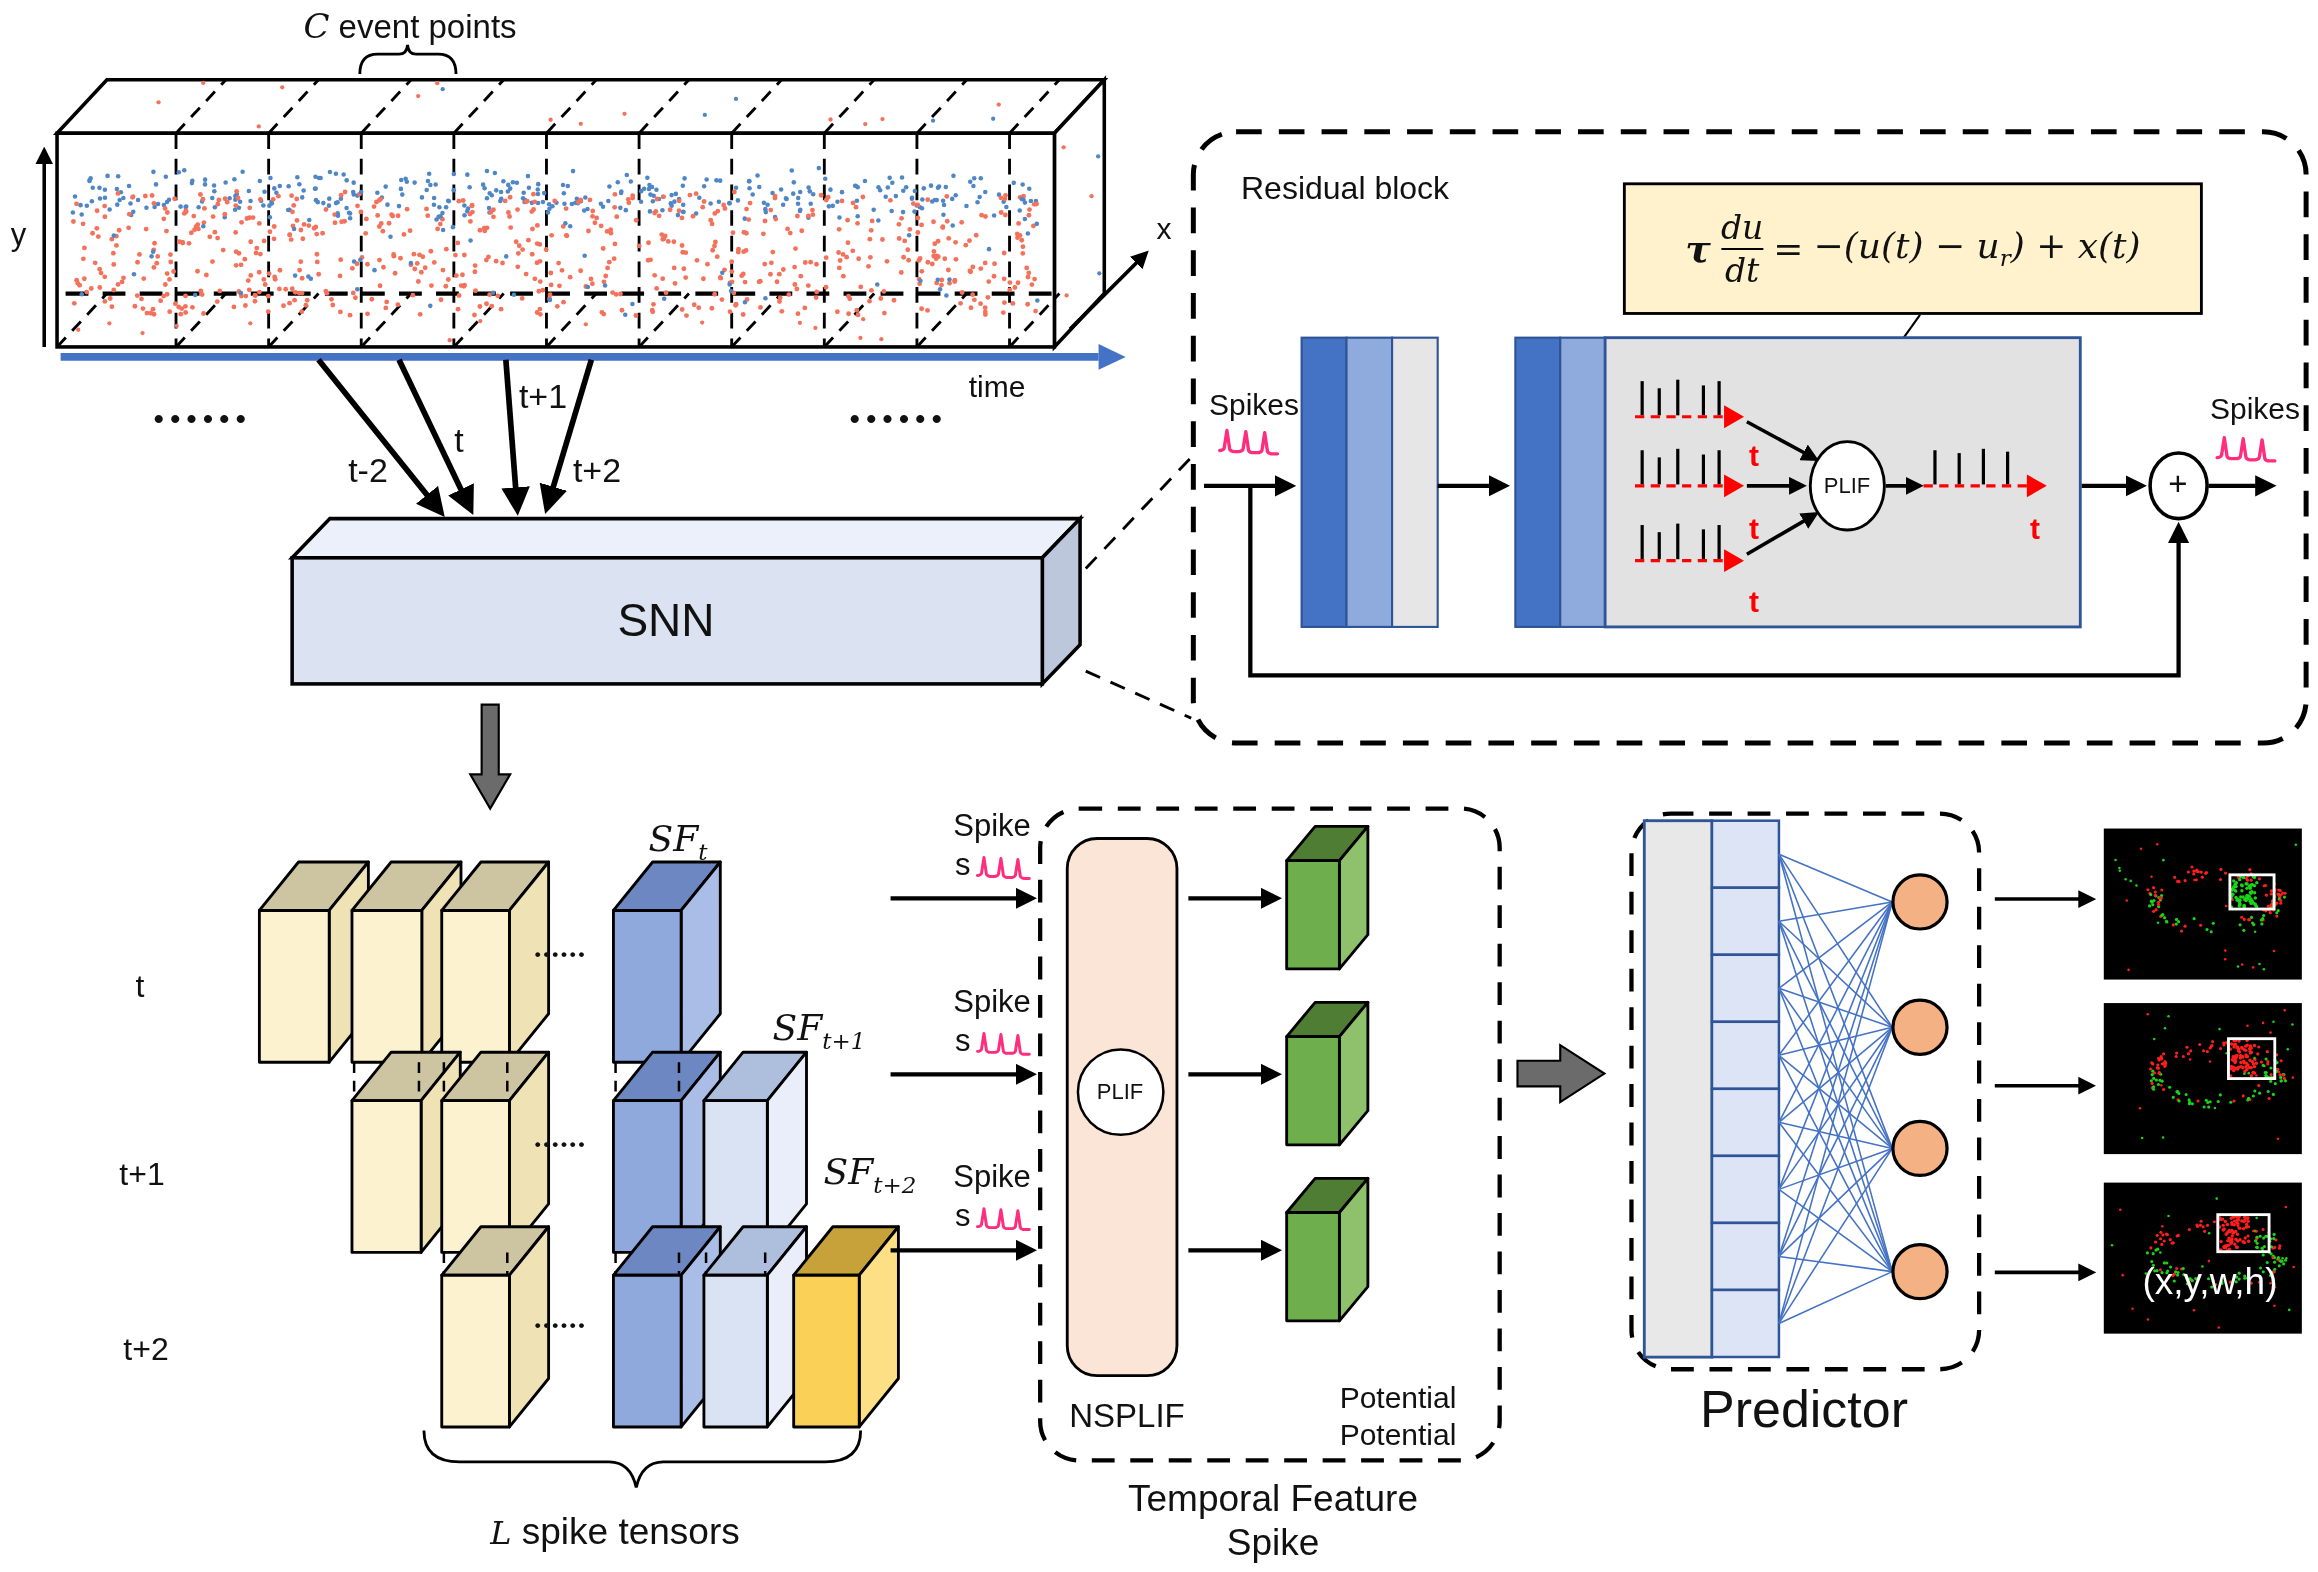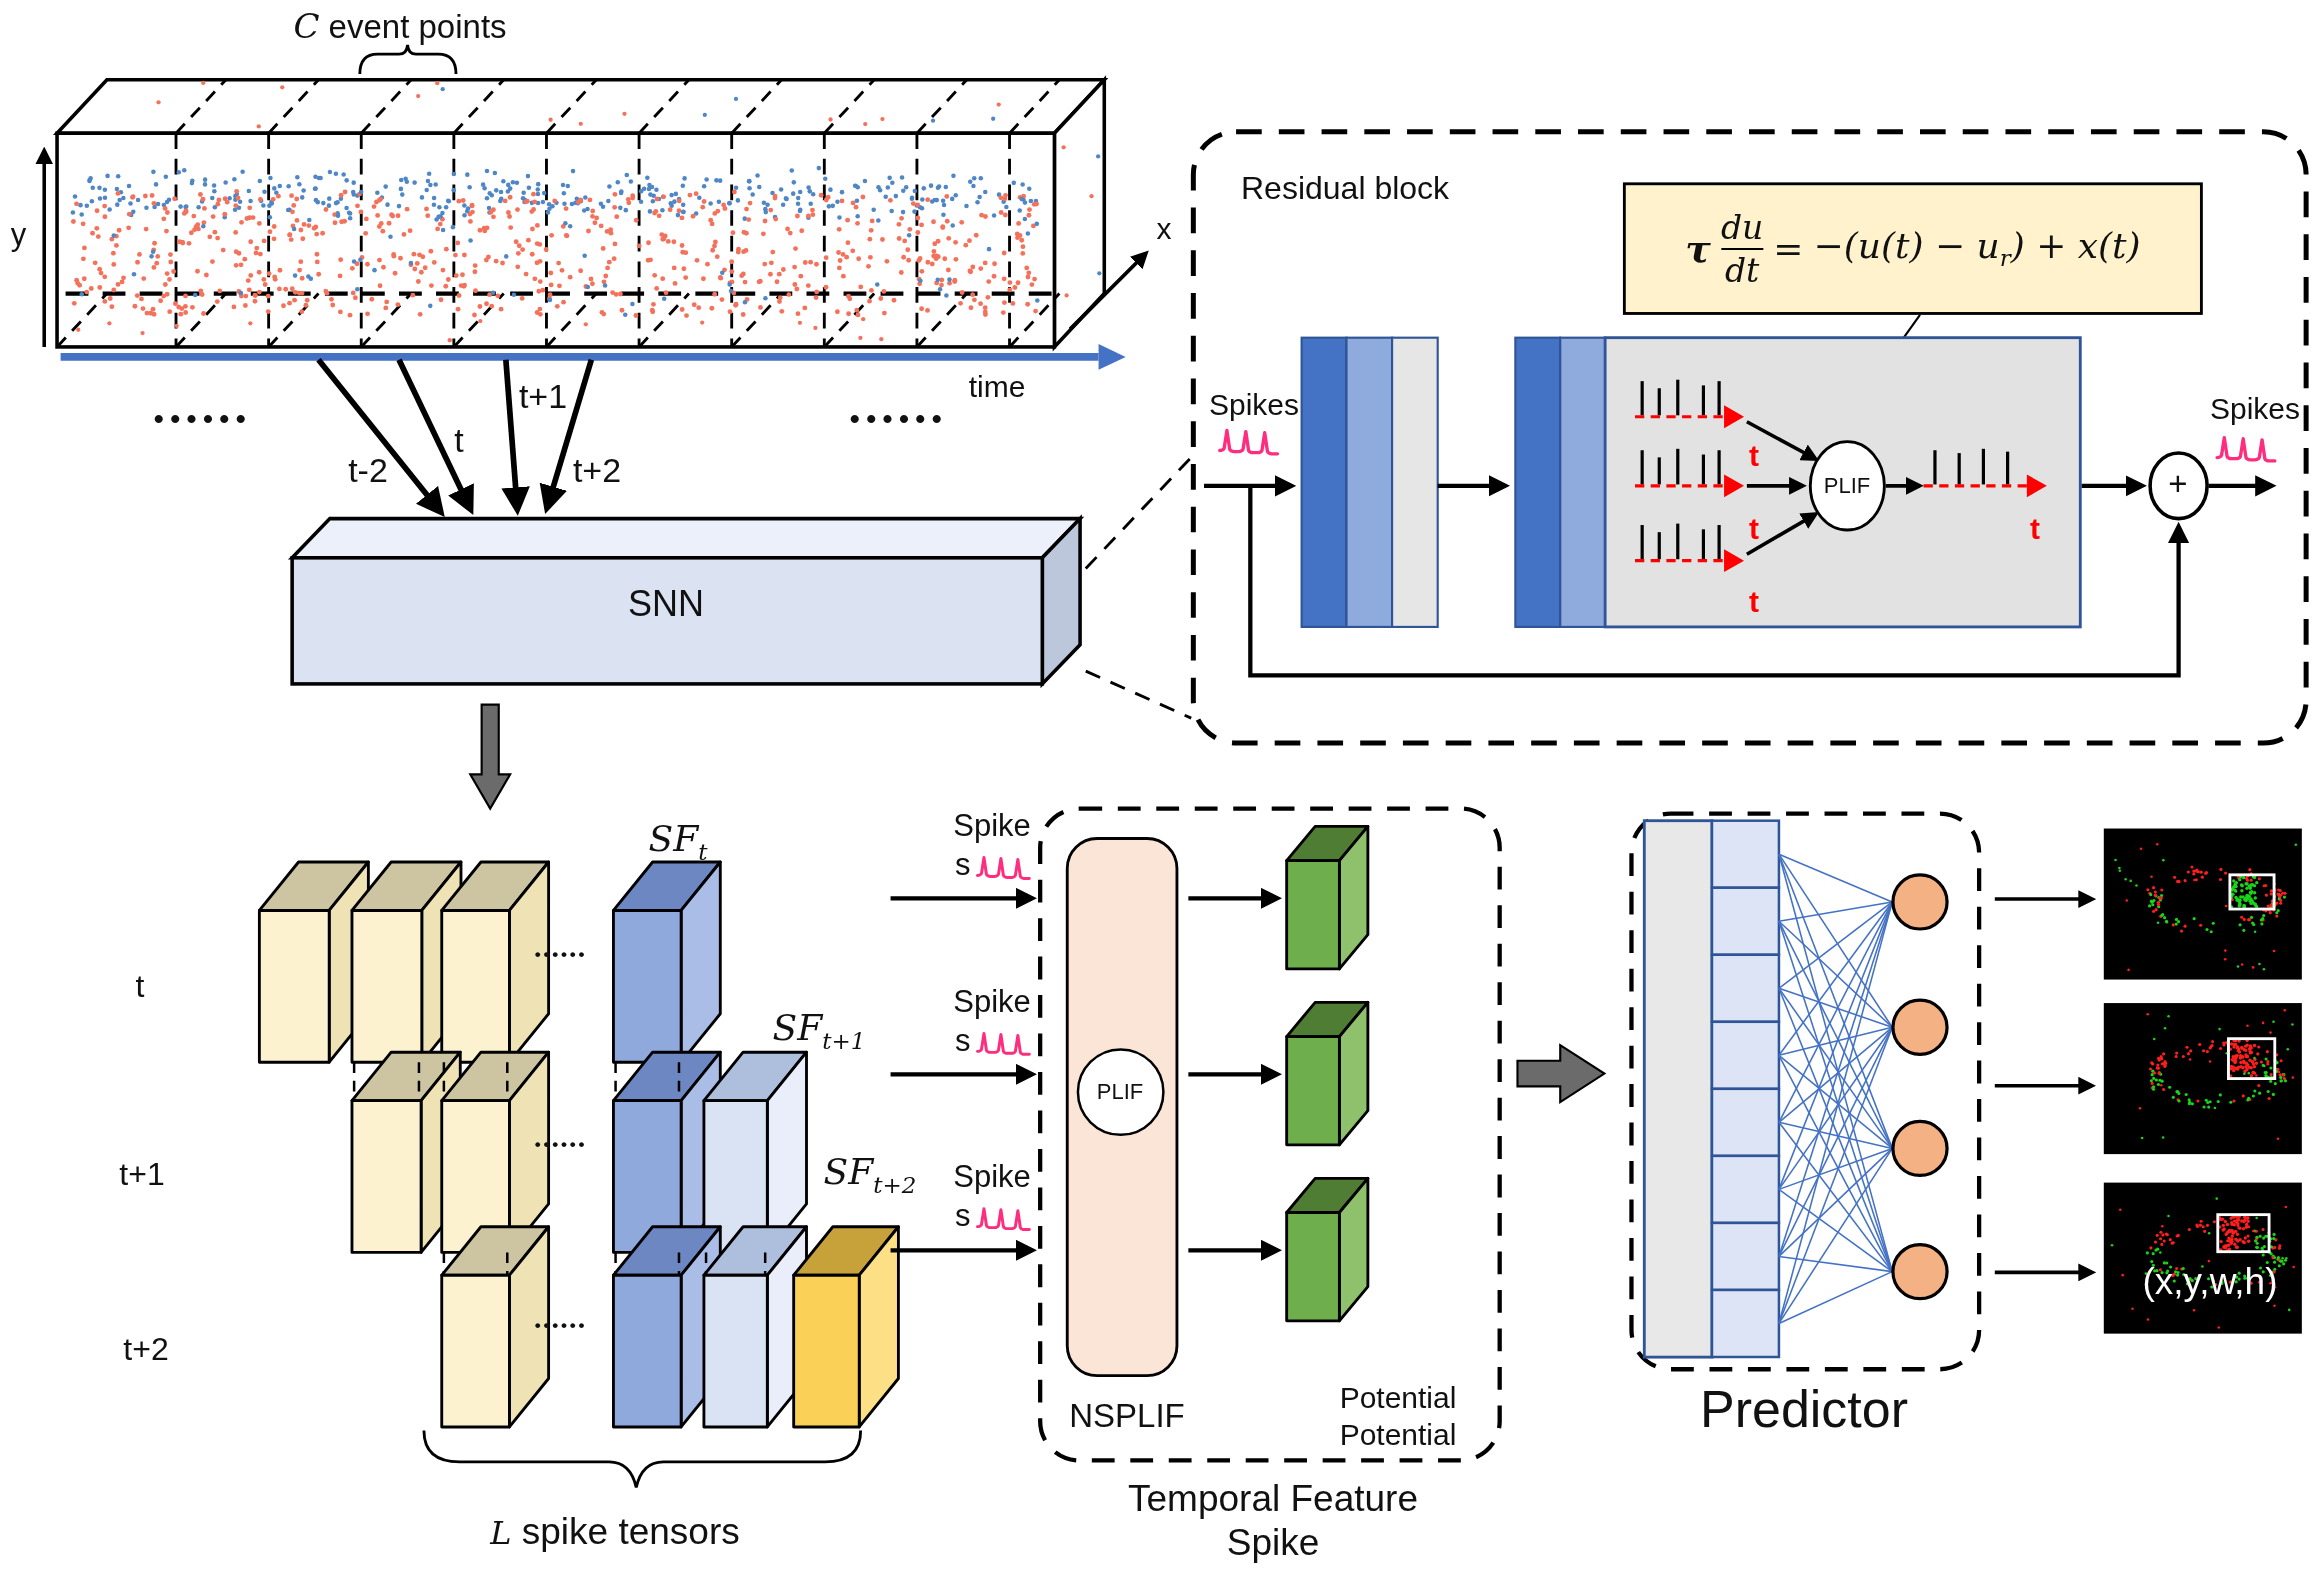--- a/index.html
+++ b/index.html
@@ -2120,34 +2120,34 @@
           <circle cx="3100.861491195392" cy="1731.2102797431871" r="1.8" fill="#19D419"></circle>
           <circle cx="3032.3543647923507" cy="1758.0048619136214" r="1.8" fill="#19D419"></circle>
           <circle cx="3192.6215071841143" cy="1832.8864651620388" r="1.8" fill="#FF1E1E"></circle>
         </g>
     <rect x="3130" y="1228" width="62" height="48" fill="none" stroke="#fff" stroke-width="4"></rect>
     <rect x="3128" y="1458" width="65" height="56" fill="none" stroke="#fff" stroke-width="4"></rect>
     <rect x="3113" y="1705" width="72" height="52" fill="none" stroke="#fff" stroke-width="4"></rect>
   </g>
 </svg>
 
-<div class="lbl f46" style="left:400px;top:27px">
+<div class="lbl f46" style="left:410px;top:27px">
   <span class="serif f48">C</span><span> event points</span>
 </div>
 <div class="lbl f44" style="left:18.5px;top:235px">y</div>
 <div class="lbl f42" style="left:1164px;top:229px">x</div>
 <div class="lbl f42" style="left:997px;top:387px">time</div>
 <div class="lbl dots" style="left:203px;top:419px">••••••</div>
 <div class="lbl dots" style="left:899px;top:419px">••••••</div>
 
 <div class="lbl f48" style="left:368px;top:471px">t-2</div>
 <div class="lbl f48" style="left:459px;top:441px">t</div>
 <div class="lbl f48" style="left:543px;top:397px">t+1</div>
 <div class="lbl f48" style="left:597px;top:471px">t+2</div>
-<div class="lbl" style="left:666px;top:604px;font-size:36px">SNN</div>
+<div class="lbl" style="left:666px;top:620px;font-size:46px">SNN</div>
 
 <div class="la f54" style="left:1241px;top:172px">Residual block</div>
 <div class="lbl formula" style="left:1913px;top:249px">
   <span class="tau">τ</span>
   <span class="frac">
     <span>du</span>
     <span class="bar"></span>
     <span>dt</span>
   </span>
   <span>=</span>

